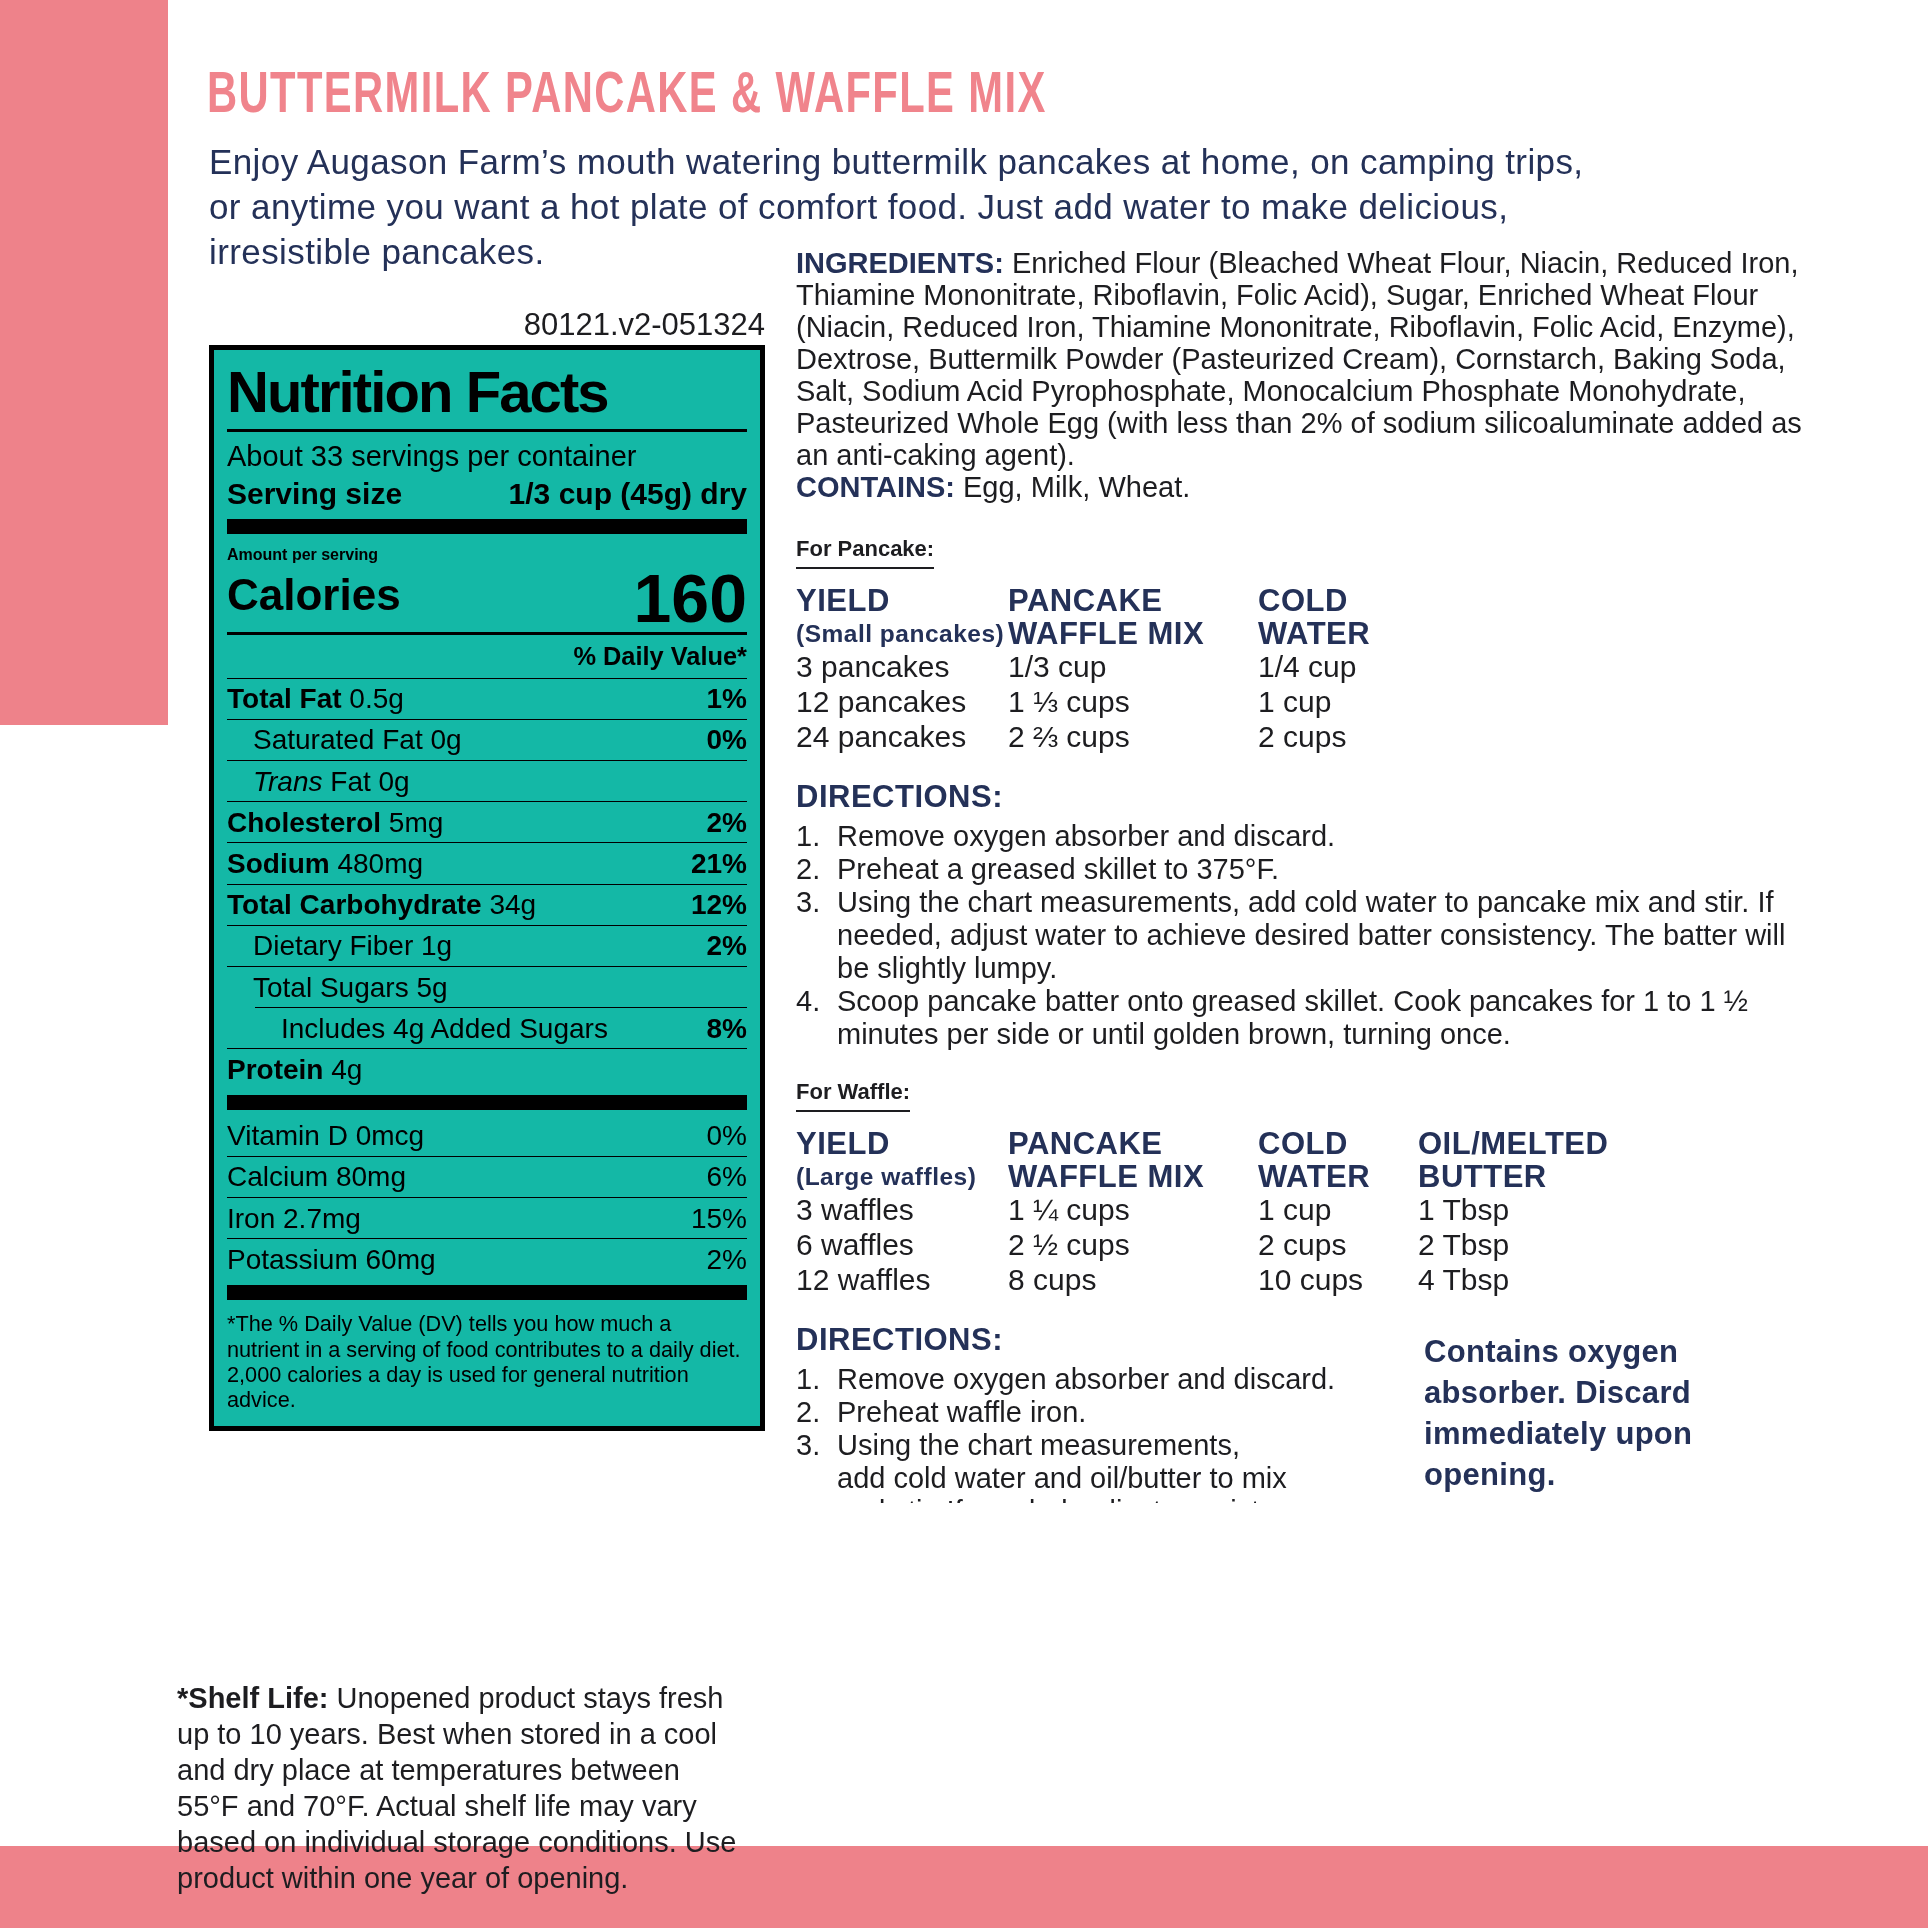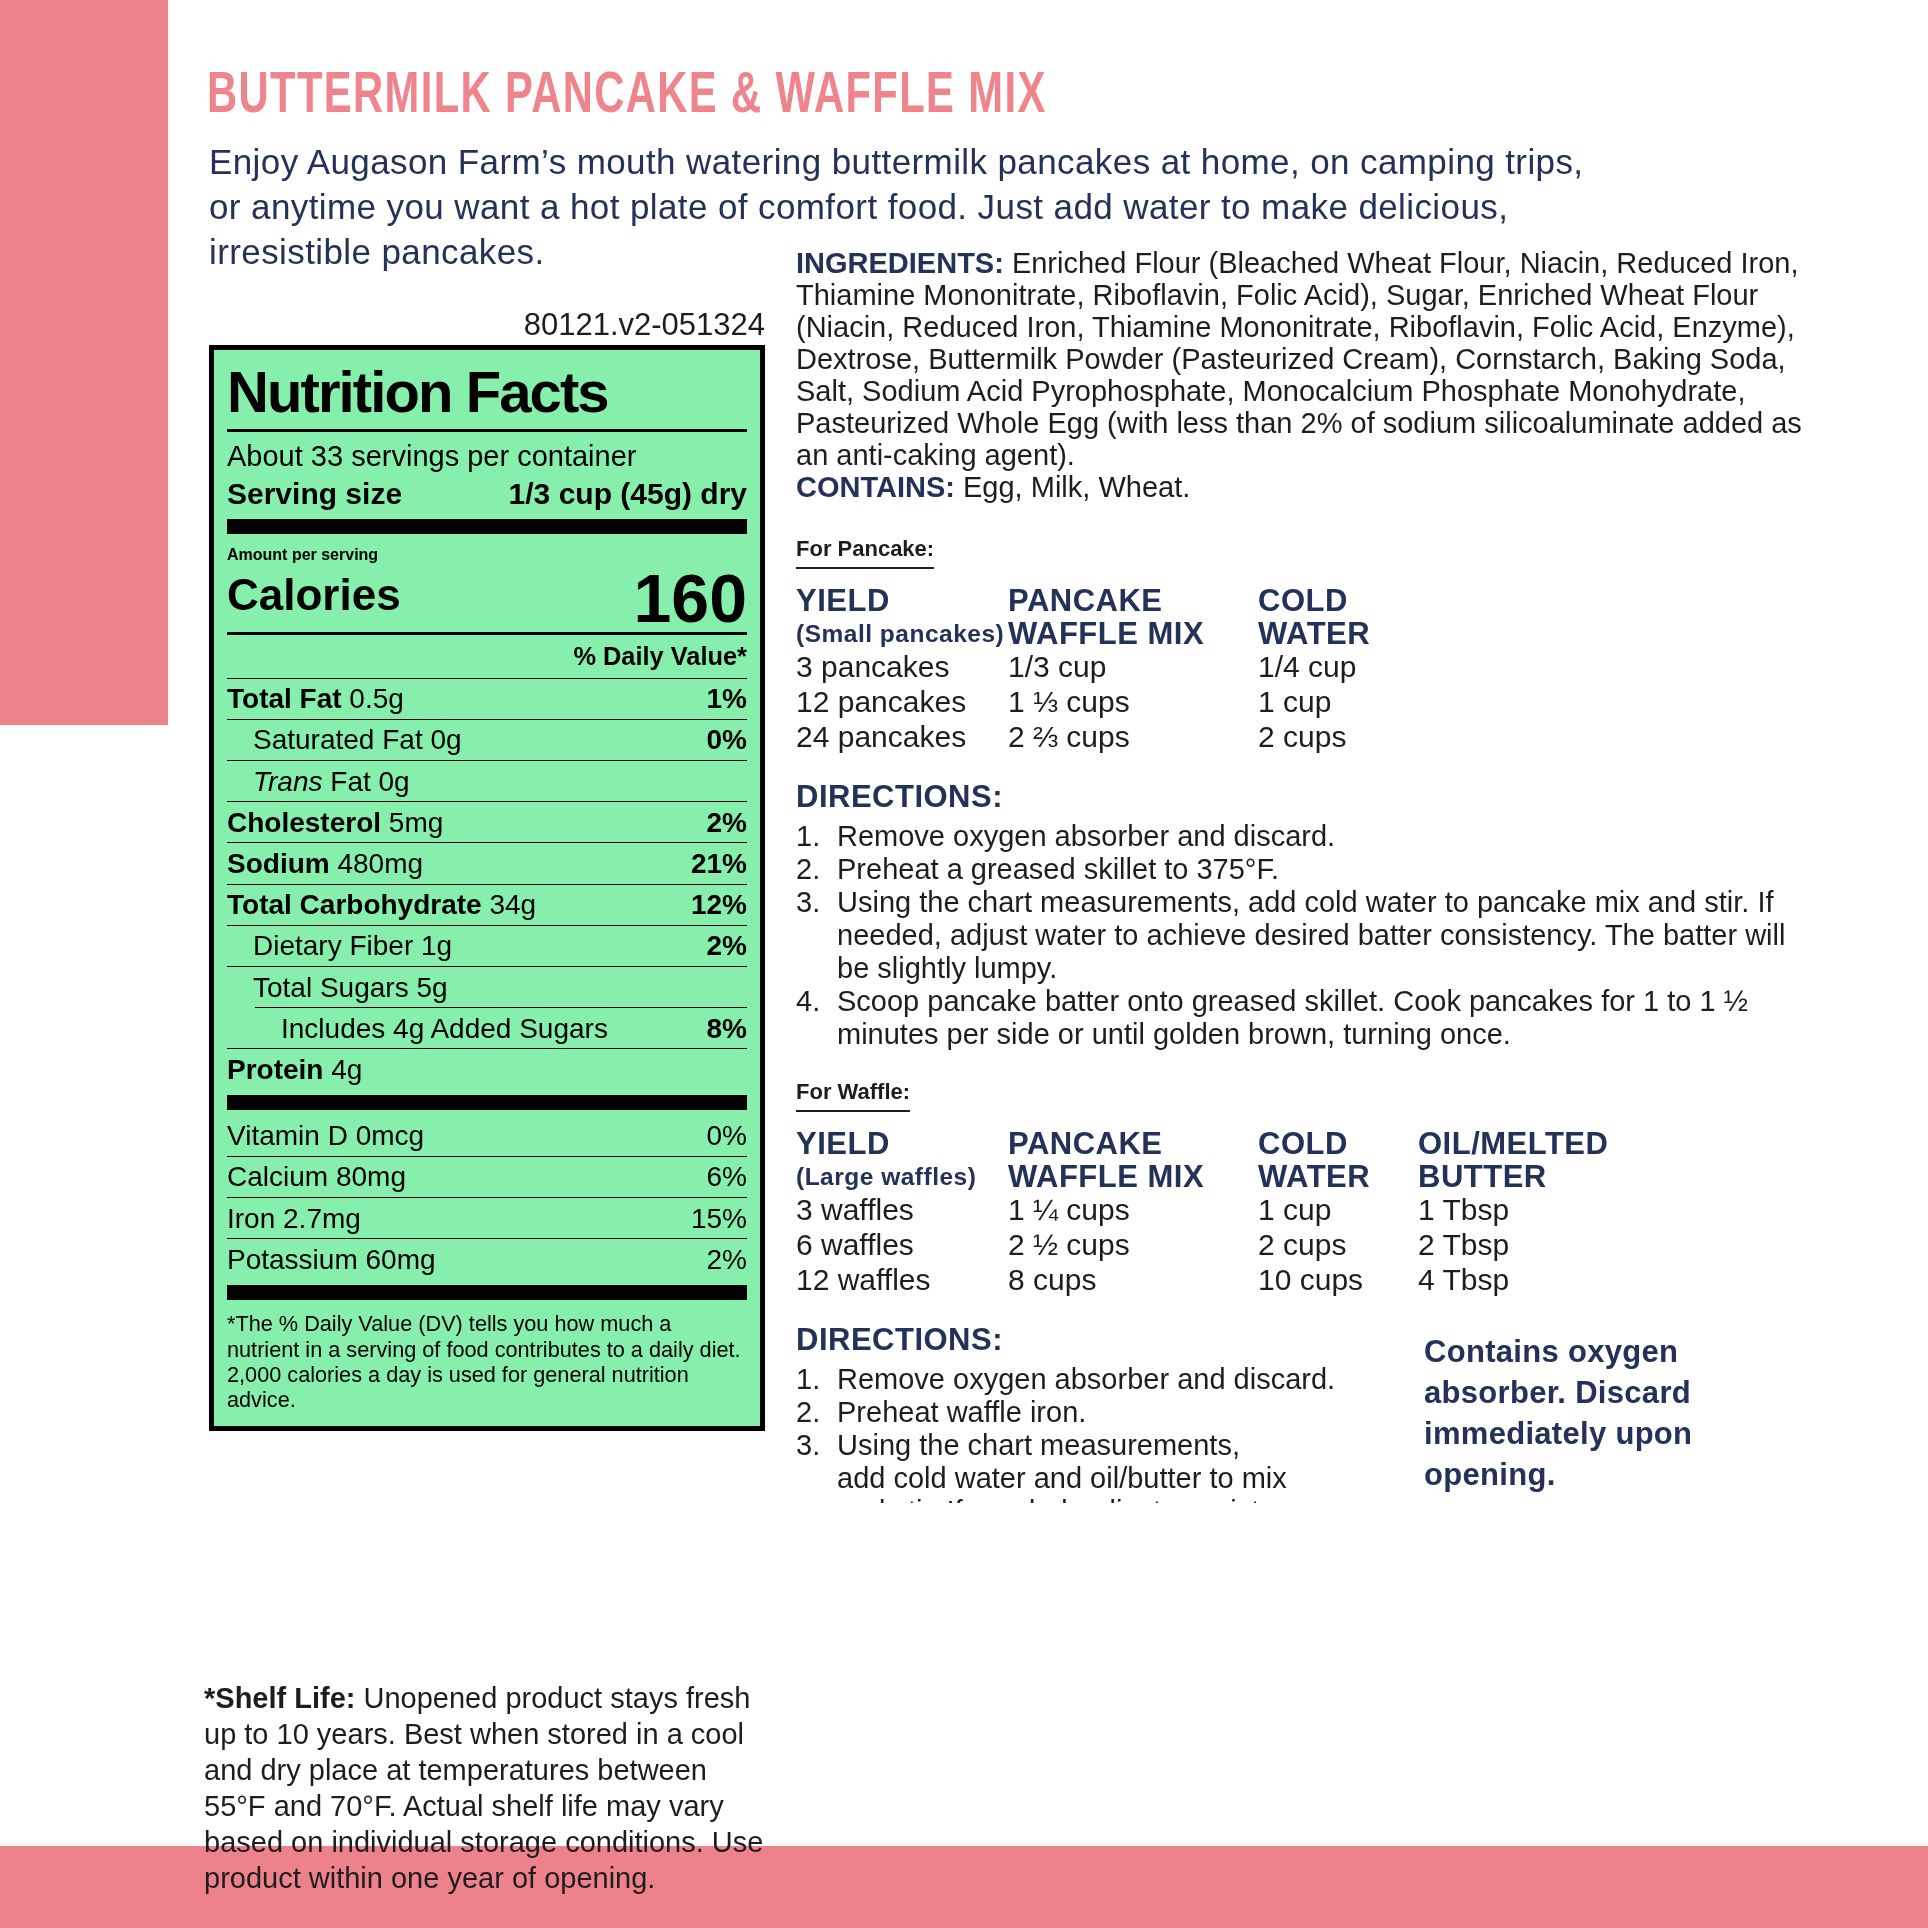--- a/index.html
+++ b/index.html
@@ -14,21 +14,21 @@
   
   .title{
     position:absolute;left:207px;top:58px;
     font-size:58px;font-weight:bold;color:#f0848c;letter-spacing:1.9px;
     transform:scaleX(.72);transform-origin:left top;white-space:nowrap;
   }
   .intro{position:absolute;left:209px;top:139px;color:#243158;font-size:35px;line-height:45px;letter-spacing:0.4px;}
   .code{position:absolute;left:209px;top:307px;width:556px;text-align:right;font-size:31px;color:#1d1d20;}
   
   .nf{position:absolute;left:209px;top:345px;width:556px;border:5.6px solid #000;box-sizing:border-box;
-      padding:9.4px 13px 13px 13px;color:#000;background:#86efac;}
+      padding:9.4px 13px 13px 13px;color:#000;background:#14b8a6;}
   .nf-title{font-size:58px;font-weight:bold;letter-spacing:-1.9px;line-height:66px;white-space:nowrap;}
   .nf-rule{height:2.8px;background:#000;margin:3.8px 0 5.6px 0;}
   .nf-servings{font-size:29px;line-height:36px;}
   .nf-serving-row{display:flex;justify-content:space-between;font-size:30px;font-weight:bold;line-height:40px;}
   .nf-bar{height:15px;background:#000;margin:5.6px 0;}
   .nf-amount{font-size:16px;font-weight:bold;line-height:28px;margin-top:7px;}
   .nf-cal-row{display:flex;justify-content:space-between;align-items:flex-start;margin:1.9px 0 5.6px 0;}
   .nf-cal{font-size:44px;font-weight:bold;line-height:47px;}
   .nf-cal-val{font-size:68px;font-weight:bold;line-height:55px;}
   .nf-rule4{height:3.8px;background:#000;}
@@ -61,21 +61,21 @@
   .dir{margin-top:3.8px;width:998px;}
   .dir-item{display:flex;font-size:29px;line-height:33px;}
   .dir-item .num{width:41px;flex:none;}
   .dir-item .txt{flex:1;}
   .wdir{width:621px;}
   .clip{height:8.5px;overflow:hidden;font-size:29px;line-height:33px;padding-left:41px;color:#1d1d20;}
   
   .oxy{position:absolute;left:1424px;top:1331px;width:315px;
        font-size:31px;font-weight:bold;color:#243158;line-height:41px;letter-spacing:0.3px;}
   
-  .shelf{position:absolute;left:204px;top:1651px;width:565px;font-size:29px;line-height:36px;color:#1d1d20;}
+  .shelf{position:absolute;left:177px;top:1651px;width:565px;font-size:29px;line-height:36px;color:#1d1d20;}
   .shelf b{font-weight:bold;}
 </style>
 </head>
 <body>
 
 <div class="pink-left"></div>
 <div class="pink-bottom"></div>
 
 <div class="title">BUTTERMILK PANCAKE &amp; WAFFLE MIX</div>
 <div class="intro">

